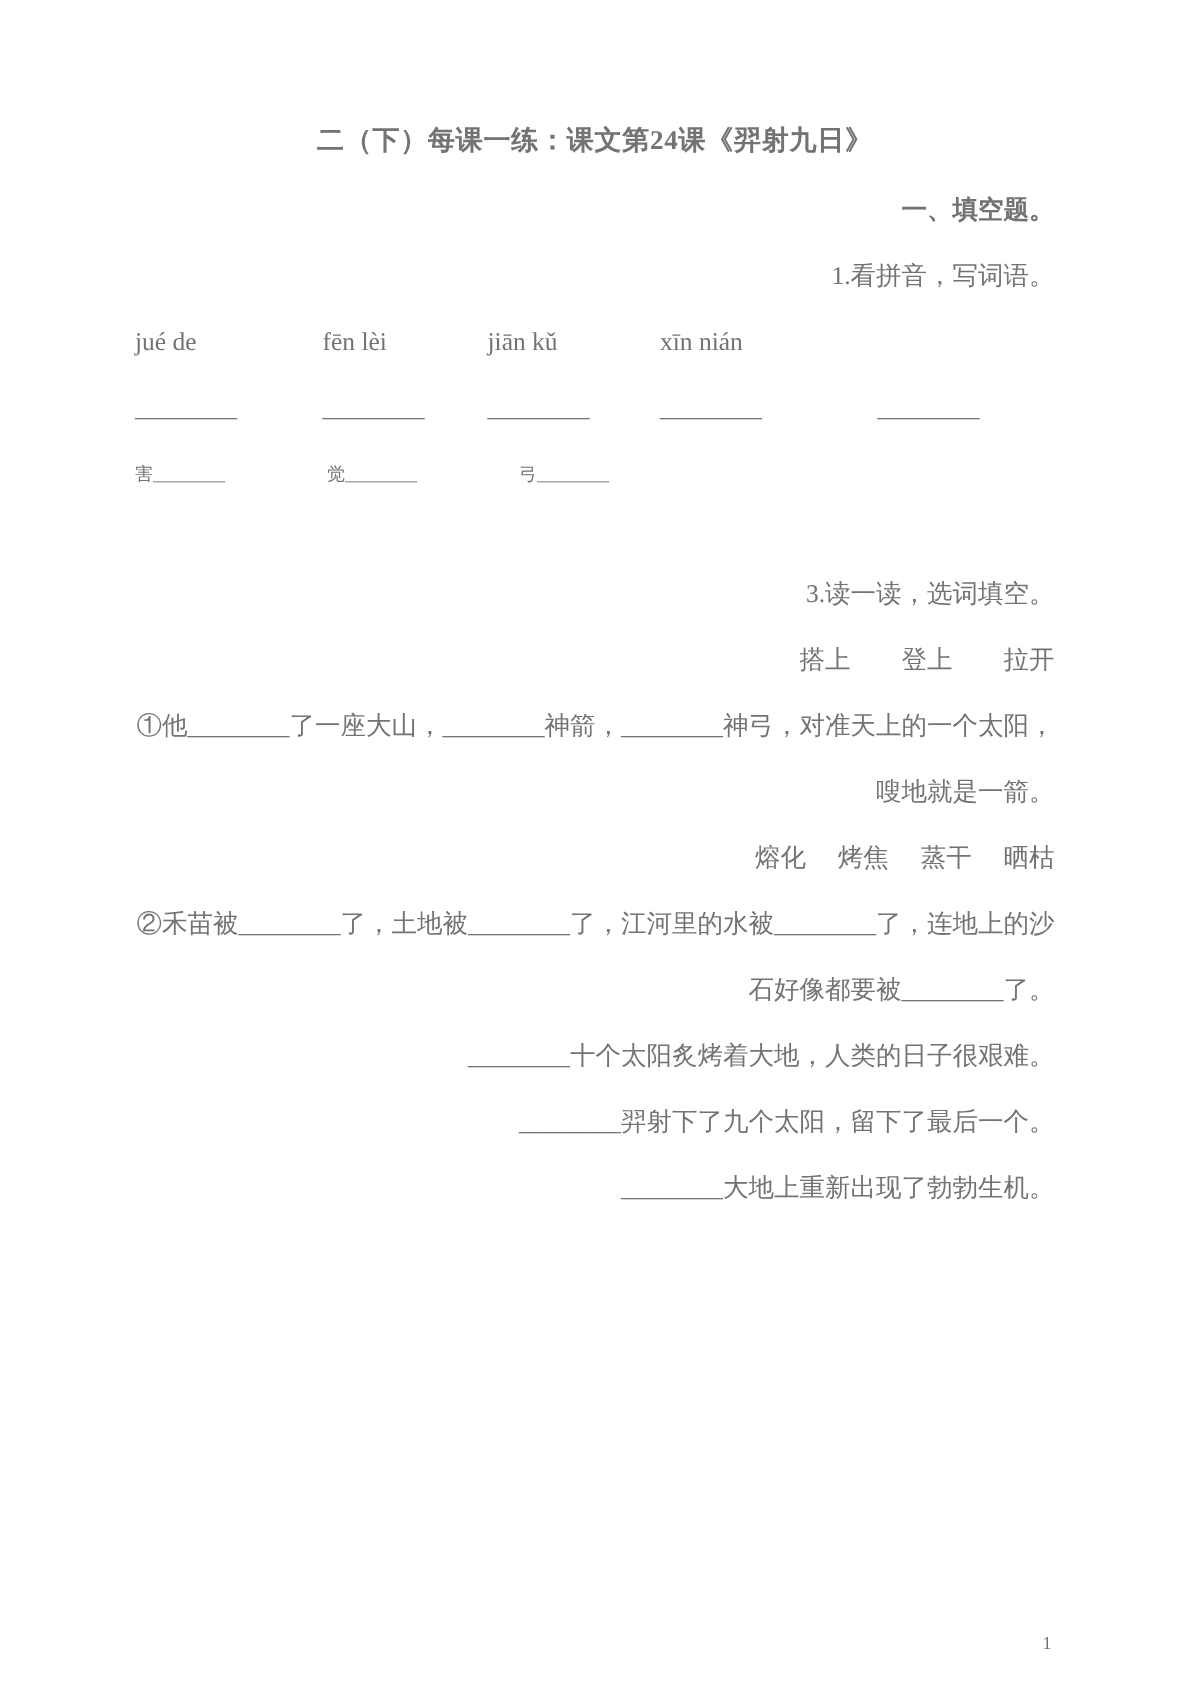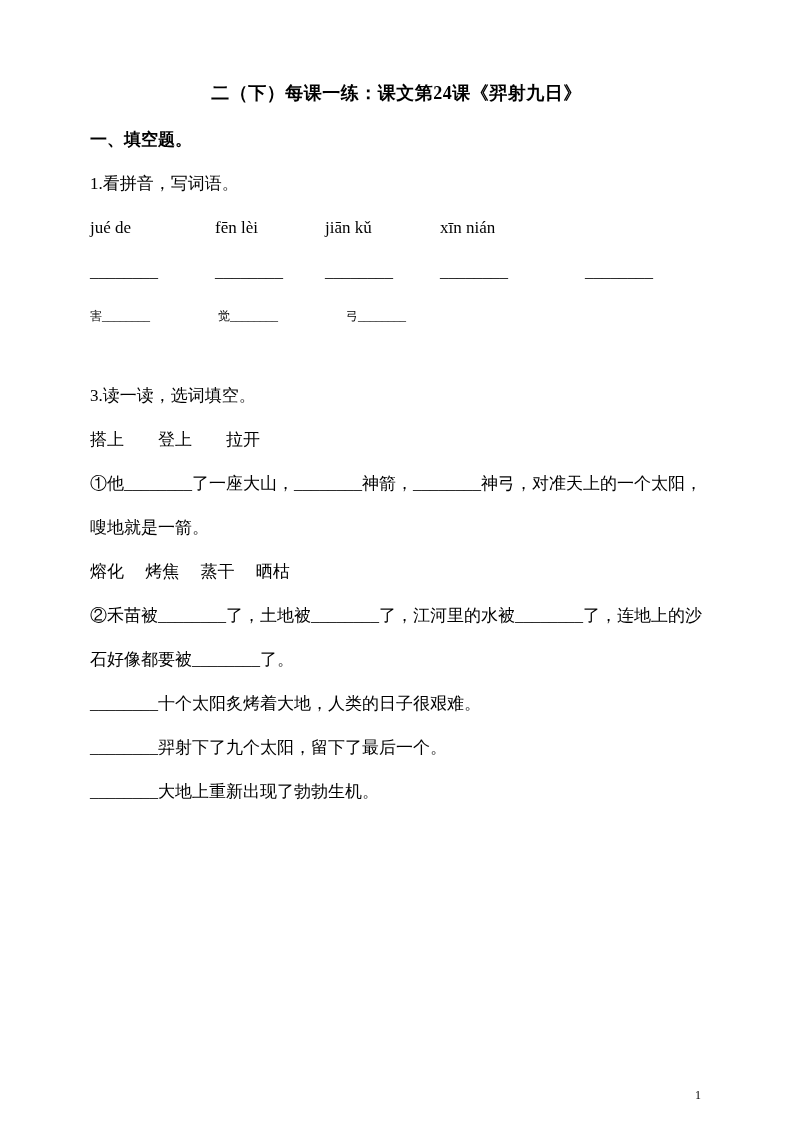--- a/index.html
+++ b/index.html
@@ -6,38 +6,39 @@
     margin: 0;
     padding: 0;
     background: #ffffff;
   }
   .page {
     position: relative;
     width: 793px;
     height: 1122px;
     margin: 0 auto;
     background: #ffffff;
-    color: #000000;
+    color: #737373;
     font-family: "Liberation Serif", "DejaVu Serif", serif;
     box-sizing: border-box;
     padding: 80px 90px 0 90px;
     overflow: hidden;
   }
   .title {
     font-size: 18px;
     font-weight: bold;
     text-align: center;
     margin: 0 0 12px 0;
     line-height: 26px;
     letter-spacing: 0.5px;
   }
   .line {
     font-size: 17px;
     line-height: 44px;
     margin: 0;
+    text-align: right;
   }
   .bold { font-weight: bold; }
   .gap { margin-top: 36px; }
   .cols {
     display: flex;
     font-size: 17px;
     line-height: 44px;
   }
   .cols .c1 { width: 125px; }
   .cols .c2 { width: 110px; }

